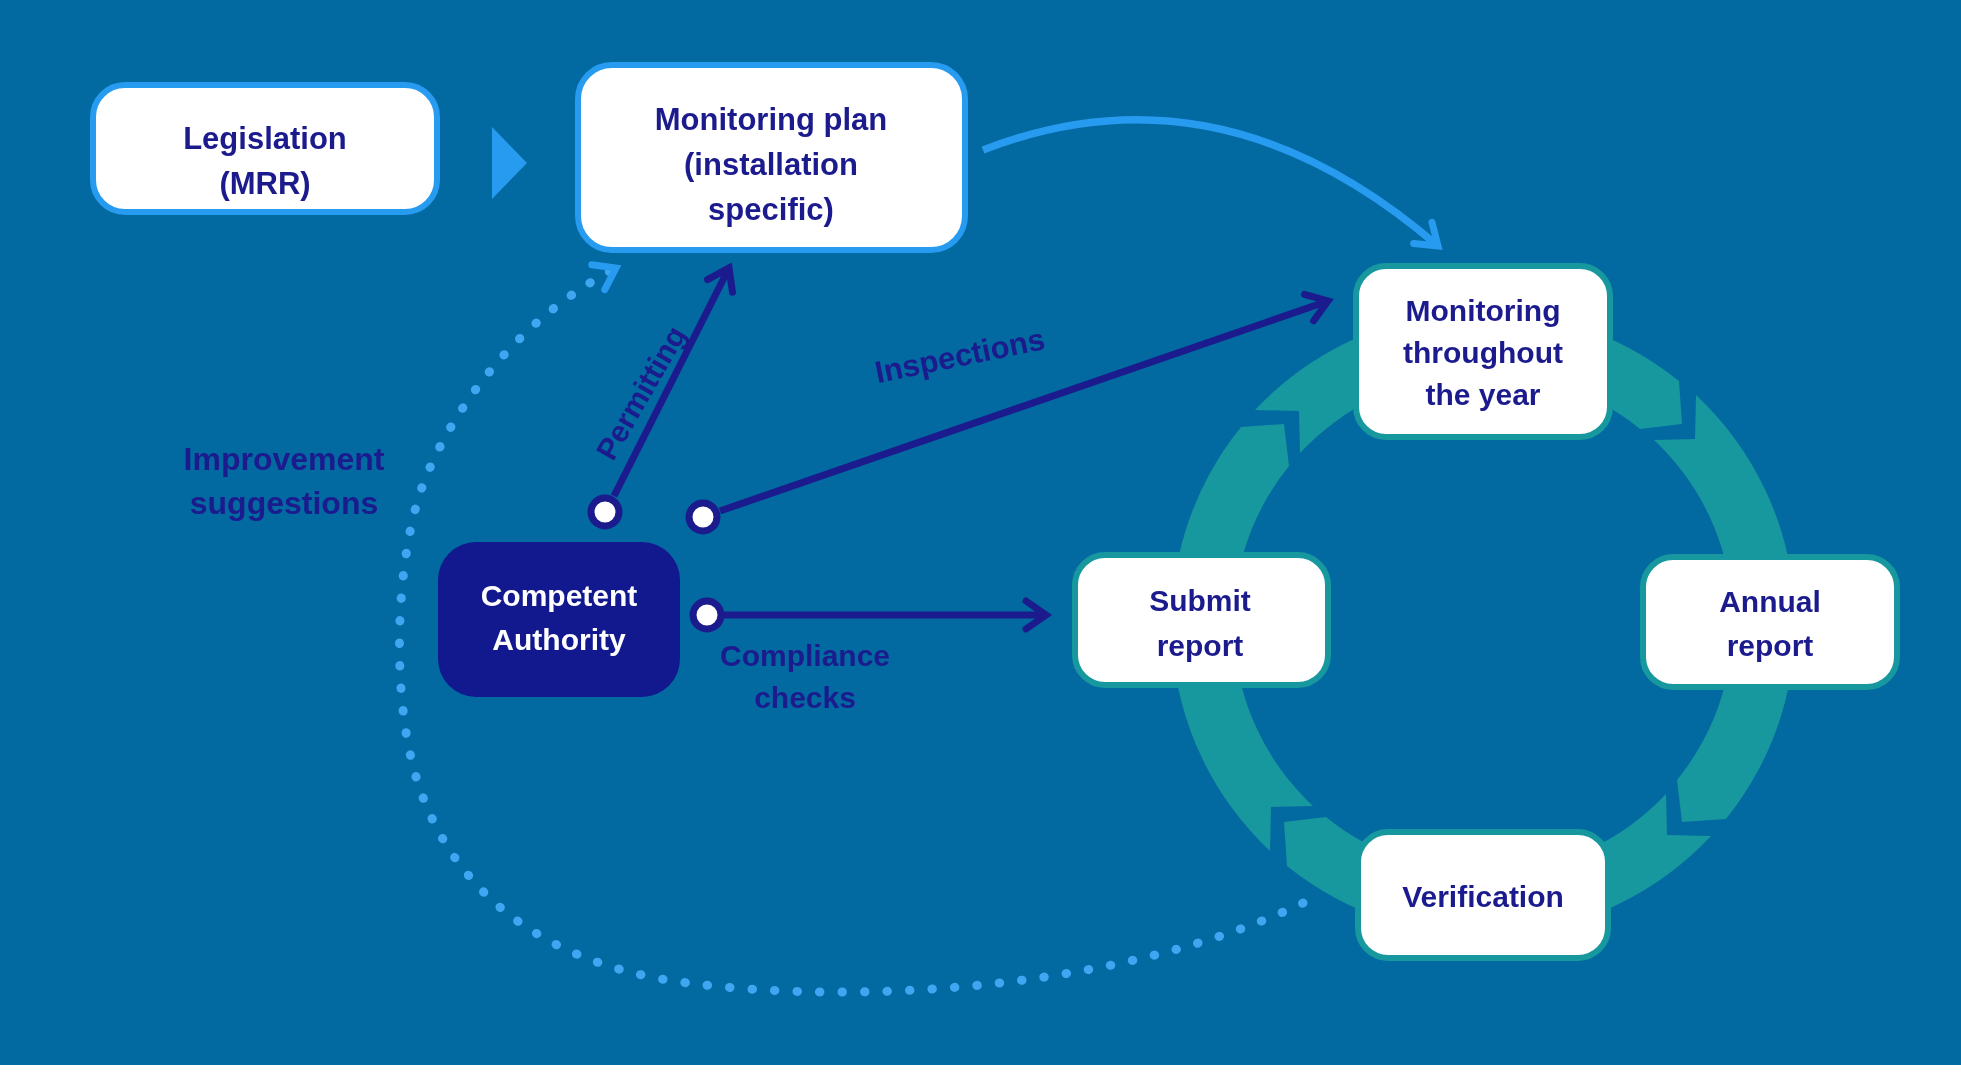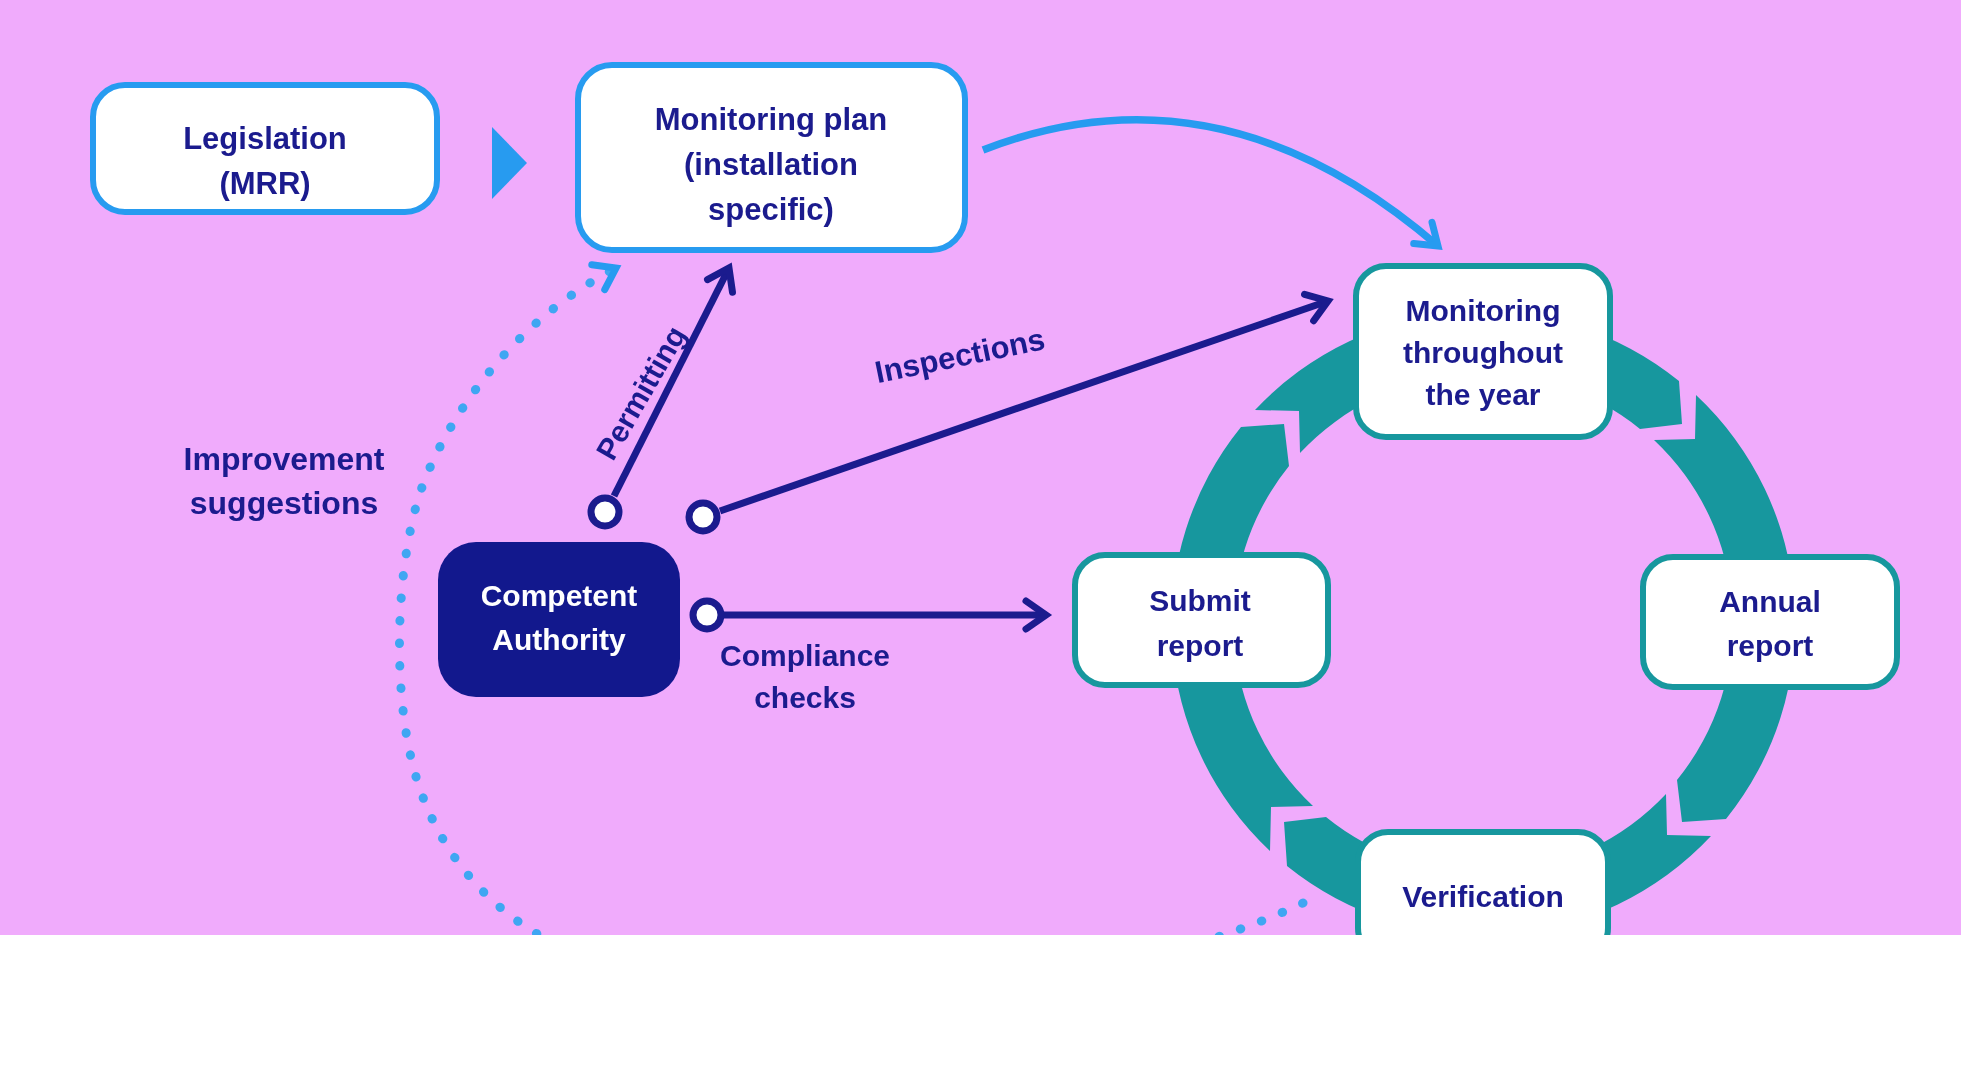--- a/index.html
+++ b/index.html
@@ -3,22 +3,22 @@
 <meta charset="utf-8">
 <style>
   html, body {
     margin: 0;
     padding: 0;
     background: #ffffff;
   }
   .stage {
     position: relative;
     width: 1961px;
-    height: 935px;
-    background: #f0abfc;
+    height: 1065px;
+    background: #0369a1;
     overflow: hidden;
   }
   svg text {
     font-family: "Liberation Sans", "DejaVu Sans", sans-serif;
     font-weight: 700;
   }
   .t-navy { fill: #1B1B8E; }
   .t-white { fill: #ffffff; }
   .fs30 { font-size: 30px; }
   .fs31 { font-size: 31px; }

